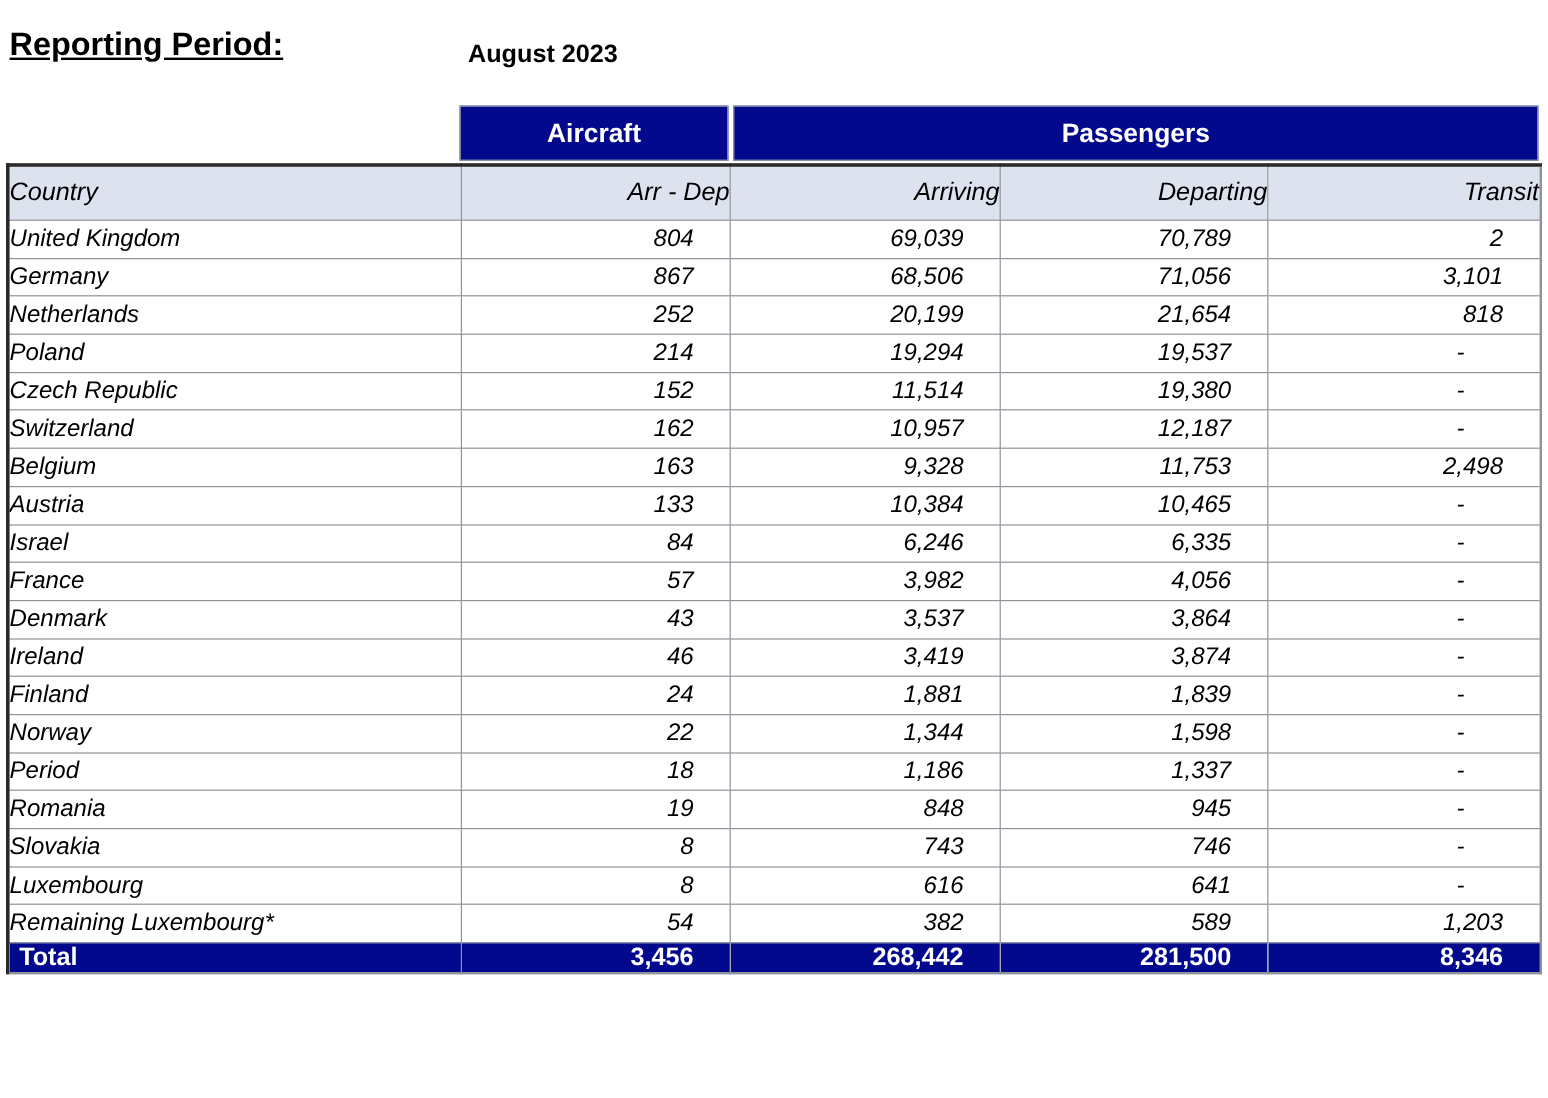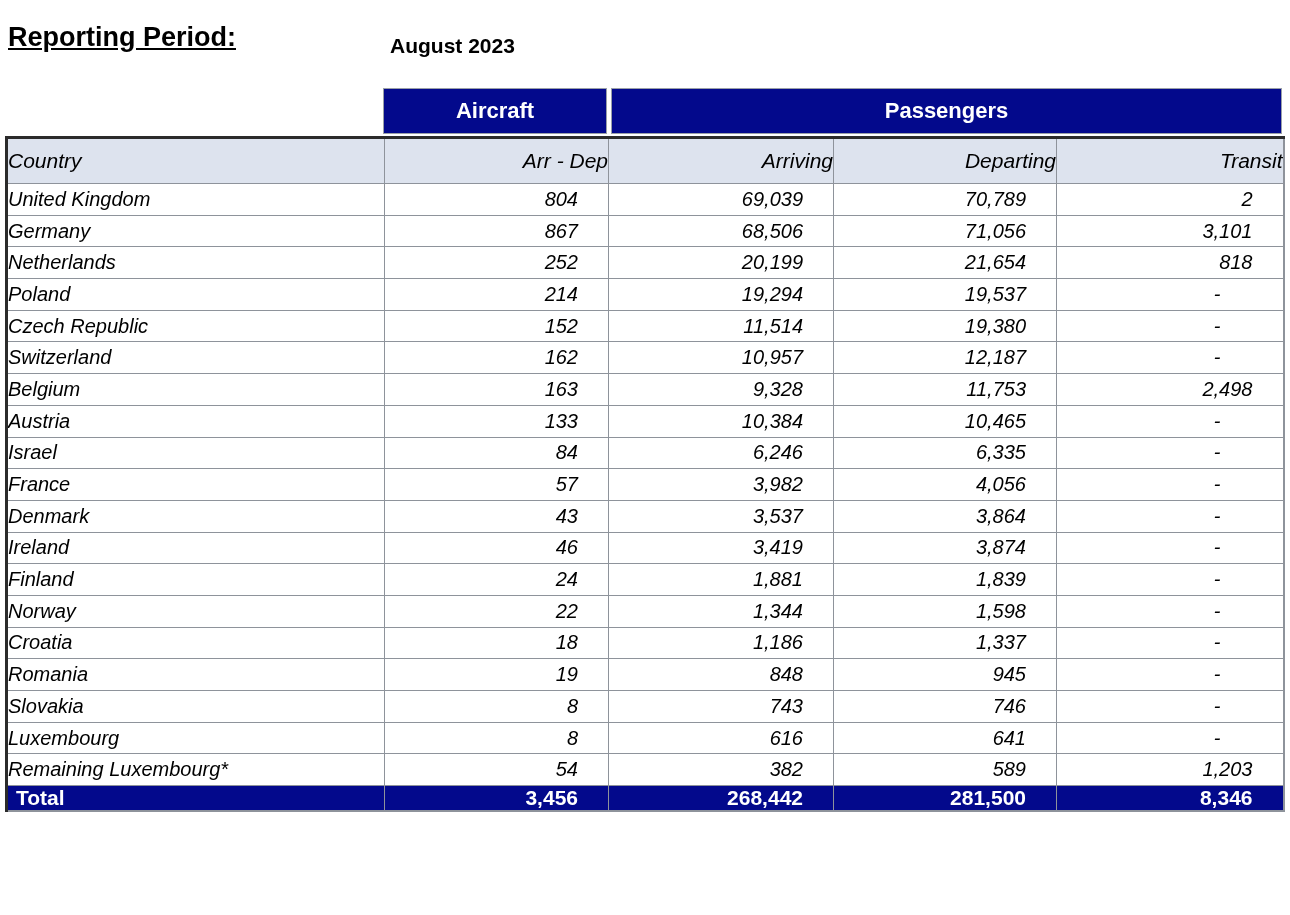--- a/index.html
+++ b/index.html
@@ -187,21 +187,21 @@
         <td class="num dash">-</td>
       </tr>
       <tr>
         <td class="country">Norway</td>
         <td class="num">22</td>
         <td class="num">1,344</td>
         <td class="num">1,598</td>
         <td class="num dash">-</td>
       </tr>
       <tr>
-        <td class="country">Croatia</td>
+        <td class="country">Period</td>
         <td class="num">18</td>
         <td class="num">1,186</td>
         <td class="num">1,337</td>
         <td class="num dash">-</td>
       </tr>
       <tr>
         <td class="country">Romania</td>
         <td class="num">19</td>
         <td class="num">848</td>
         <td class="num">945</td>

